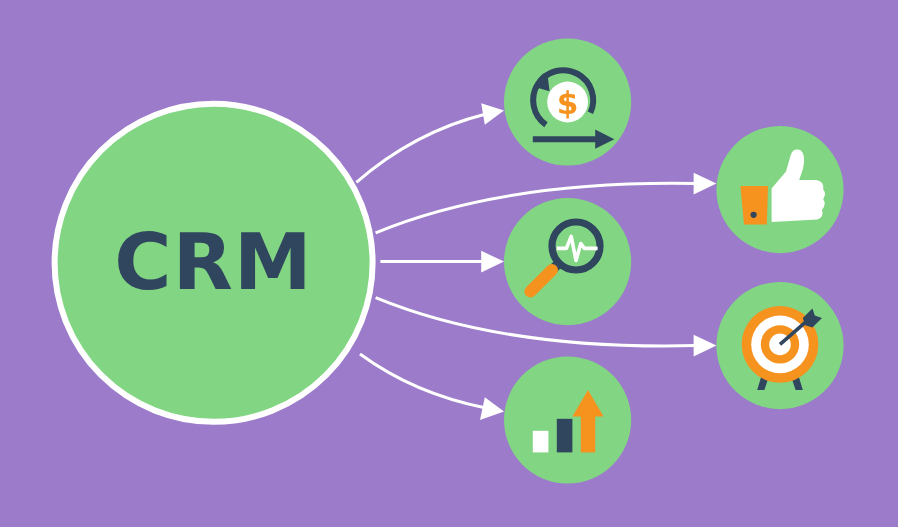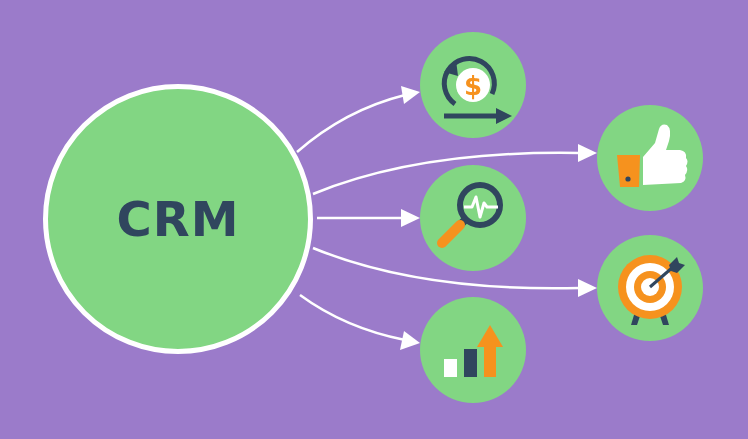--- a/index.html
+++ b/index.html
@@ -15,21 +15,21 @@
       left: 43px; top: 84px;
       width: 260px; height: 260px;
       border-radius: 50%;
       background: #82d683;
       border: 5px solid #ffffff;
       display: flex; align-items: center; justify-content: center;
     }
     .hub-label {
       font-family: "DejaVu Sans", sans-serif;
       font-weight: bold;
-      font-size: 48px;
+      font-size: 65px;
       letter-spacing: 1px;
       color: #30465e;
     }
     .node {
       position: absolute;
       width: 106px; height: 106px;
       border-radius: 50%;
       background: #82d683;
     }
     .node svg { position: absolute; left: 0; top: 0; }

